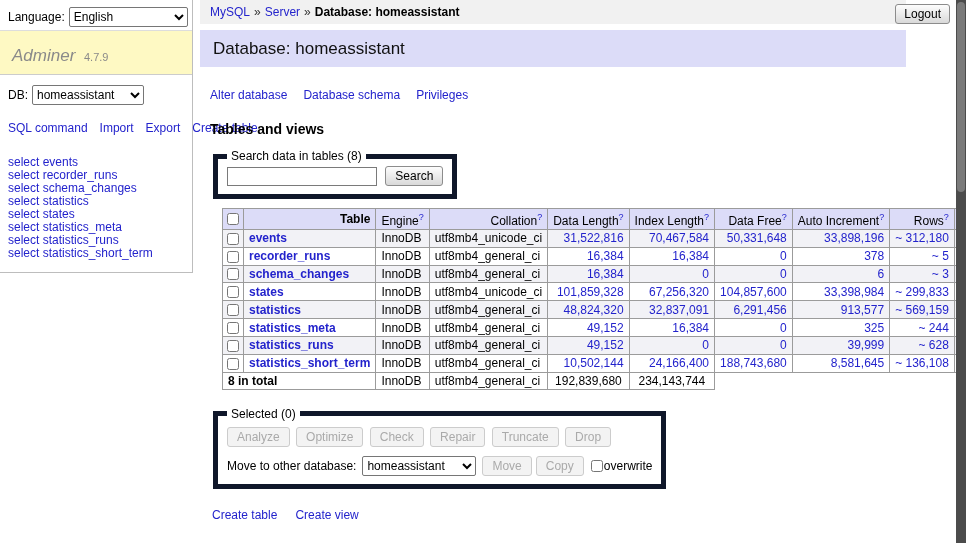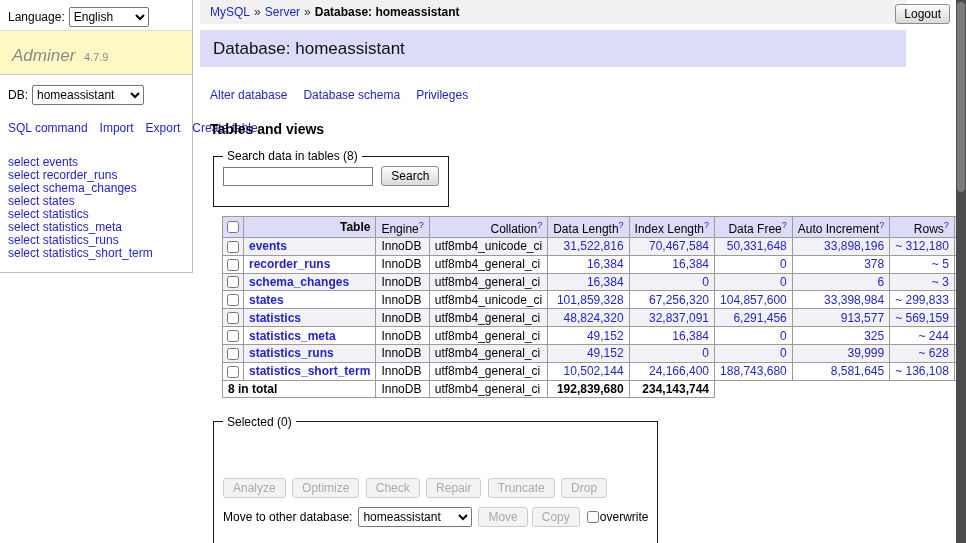--- a/index.html
+++ b/index.html
@@ -18,21 +18,21 @@
     width: 193px; flex: 0 0 193px;
     border-right: 1px solid #bdbdbd; border-bottom: 1px solid #bdbdbd;
     background: #fff;
   }
   .lang-row { height: 30px; padding: 7px 0 0 8px; }
   .lang-label { margin-right: 4px; }
   select {
     font-family: "Liberation Sans", sans-serif; font-size: 12px;
     height: 20px; border: 1px solid #767676; background: #fff; border-radius: 2px;
   }
-  .lang-select { width: 80px; }
+  .lang-select { width: 119px; }
   .logo-band {
     margin: 0; background: #fef9c3;
     border-top: 1px solid #ddd; border-bottom: 1px solid #ccc;
     padding: 8px 12px 7px; font-weight: normal;
   }
   .logo-link { font-style: italic; font-size: 17px; color: #8a8a8a; }
   .version { font-size: 11px; color: #8a8a8a; margin-left: 2px; }
   .sidebar-body { padding: 10px 8px 12px; }
   .db-row { margin: 0 0 14px; }
   .db-select { width: 112px; margin-left: 4px; }
@@ -50,22 +50,22 @@
   .title-band {
     margin: 6px 0 0; background: #dcdcf8; padding: 9px 13px 8px;
     font-size: 17px; font-weight: normal; color: #111;
   }
   .content { padding: 0 2px 0 10px; }
   .nav-links { margin: 21px 0 0; }
   .nav-links a { margin-right: 16px; }
   h3.section { font-size: 14px; margin: 19px 0 10px; color: #000; }
 
   fieldset {
-    display: inline-block; border: 1px solid #0f172a; border-radius: 0;
-    margin: 2px 0 0 3px; padding: 3px 9px 20px;
+    display: inline-block; border: 5px solid #0f172a; border-radius: 0;
+    margin: 2px 0 0 3px; padding: 3px 9px 8px;
   }
   legend { padding: 0 4px; font-size: 12px; }
   .search-input {
     width: 150px; height: 19px; border: 1px solid #7a7a7a;
     font: 12px "Liberation Sans", sans-serif; padding: 1px 4px; margin-right: 5px;
   }
   button {
     font: 12px "Liberation Sans", sans-serif; color: #000;
     padding: 2px 9px; border: 1px solid #8c8c8c; border-radius: 3px;
     background: linear-gradient(#fdfdfd, #d9d9d9); cursor: pointer;
@@ -85,28 +85,28 @@
   }
   .db-table thead th { background: #dcdcf8; font-weight: normal; text-align: right; }
   .db-table thead th.h-table { font-weight: bold; text-align: right; }
   .db-table tbody tr:nth-child(odd) { background: #f2f2f6; }
   .db-table td.c-check, .db-table th.h-check { text-align: center; padding: 1px 3px; }
   .db-table td.c-num { text-align: right; }
   .db-table a.tname { font-weight: bold; }
   .db-table sup a { font-size: 9px; }
   .db-table tr.total-row td { background: #fff; }
   .db-table tr.total-row td.lbl { font-weight: bold; }
-  .db-table tr.total-row td.num { text-align: right; font-weight: bold; }
+  .db-table tr.total-row td.num { text-align: center; }
   .db-table tr.total-row td.noborder { border: none; }
   input[type="checkbox"] { width: 12px; height: 12px; margin: 1px; vertical-align: middle; }
 
   
   .selected-fieldset { margin-top: 17px; min-width: 392px; }
   .btn-row { margin: 3px 0 9px; }
-  .btn-row button { margin-right: 3px; margin-top: 43px; }
+  .btn-row button { margin-right: 3px; }
   .move-row { display: flex; align-items: center; }
   .move-row .mv-label { margin-right: 6px; }
   .move-select { width: 114px; margin-right: 6px; }
   .move-row button { margin-right: 4px; }
   .ow-wrap { display: flex; align-items: flex-start; margin-left: 2px; }
 
   .bottom-links { margin: 19px 0 0 2px; }
   .bottom-links a { margin-right: 18px; }
   h3.section-lg { font-size: 16px; margin: 21px 0 0; }
 
@@ -137,22 +137,22 @@
       <div class="db-row">
         <span>DB:</span><select class="db-select"><option>homeassistant</option></select>
       </div>
       <p class="action-links">
         <a href="#">SQL command</a><a href="#">Import</a><a href="#">Export</a><a href="#">Create table</a>
       </p>
       <div class="table-list">
         <a href="#">select events</a>
         <a href="#">select recorder_runs</a>
         <a href="#">select schema_changes</a>
+        <a href="#">select statistics</a>
         <a href="#">select states</a>
-        <a href="#">select statistics</a>
         <a href="#">select statistics_meta</a>
         <a href="#">select statistics_runs</a>
         <a href="#">select statistics_short_term</a>
       </div>
     </div>
   </div>
 
   <div class="main">
     <div class="breadcrumb-bar">
       <a href="#">MySQL</a><span class="sep">»</span><a href="#">Server</a><span class="sep">»</span><b>Database: homeassistant</b>

